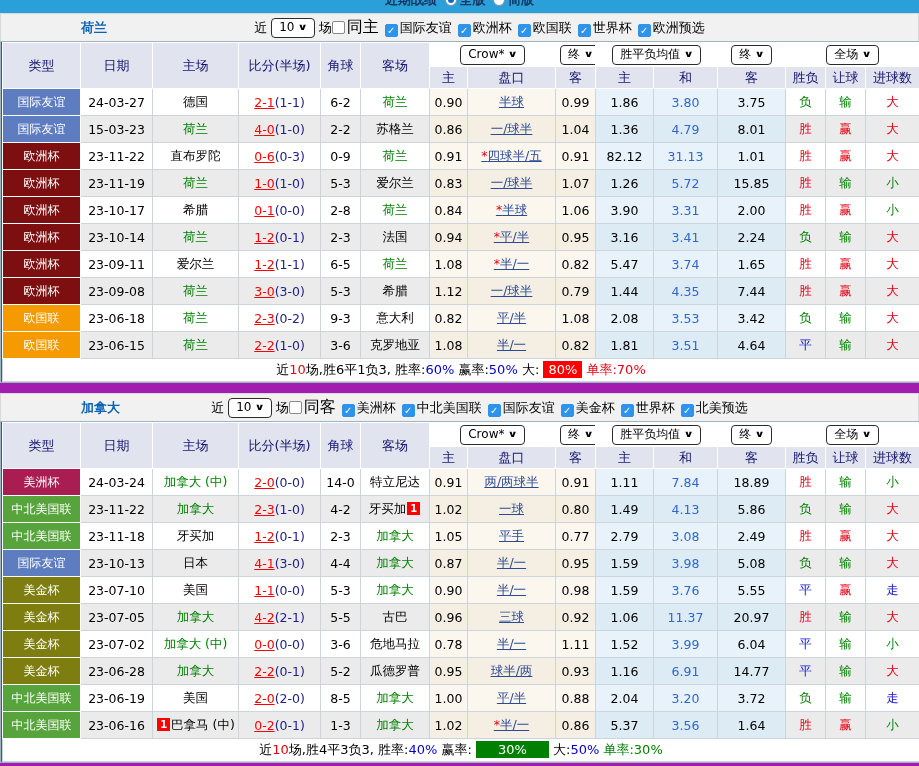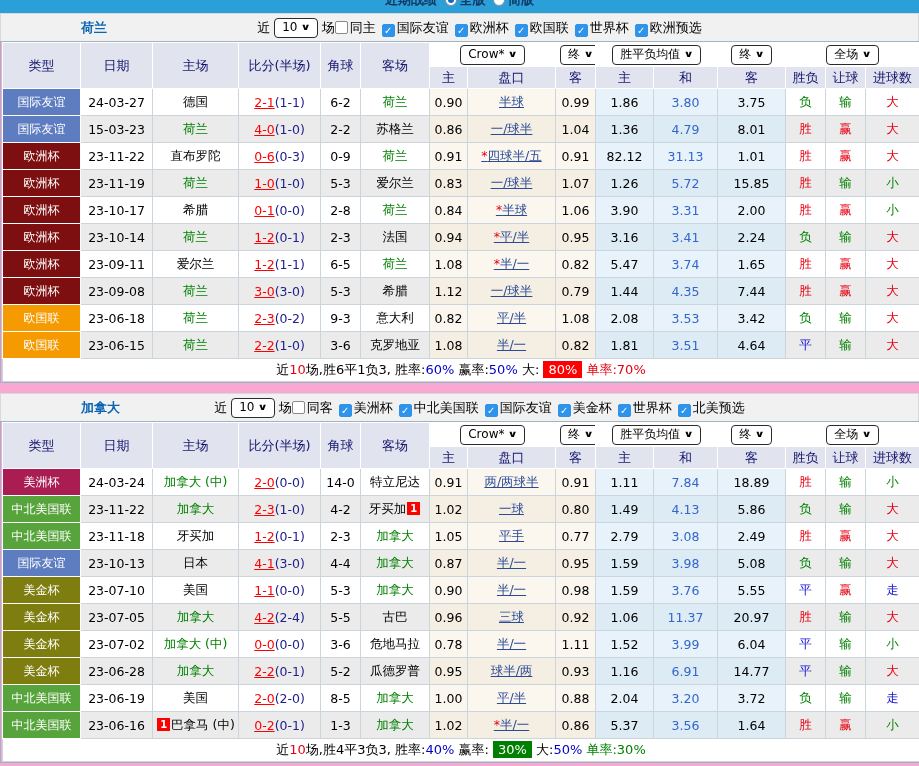--- a/index.html
+++ b/index.html
@@ -1,21 +1,21 @@
 <!DOCTYPE html>
 <html><head>
 <meta charset="utf-8">
 <style>
   * { box-sizing: border-box; margin: 0; padding: 0; }
   body {
     font-family: "DejaVu Sans", "Liberation Sans", sans-serif;
     background: #fff;
     width: 919px;
   }
-  .page { width: 919px; height: 766px; overflow: hidden; position: relative; background:#f9a8d4; }
+  .page { width: 919px; height: 766px; overflow: hidden; position: relative; background:#a21caf; }
 
   
   .topbar { height: 13px; background: #2b9fd8; position: relative; overflow: hidden; }
   .topbar-inner {
     position: absolute; left: 0; right: 0; top: -9px; text-align: center;
     color: #113a66; font-size: 13px; font-weight: bold; white-space: nowrap;
   }
   .radio { display:inline-block; width:12px; height:12px; border-radius:50%;
     background:#fff; border:1px solid #7d93a8; vertical-align:-2px; margin:0 3px; }
   .radio.on::after { content:''; display:block; width:6px; height:6px; margin:2px;
@@ -35,21 +35,21 @@
     color: #000; margin: 0 4px; height: 20px; line-height: 17px;
   }
   .sel .chev { font-size: 9px; font-weight: bold; transform: scaleX(1.4); }
   .cb {
     display: inline-block; width: 13px; height: 13px; border: 1px solid #8a8a8a;
     border-radius: 2px; background: #fff; vertical-align: -2px; margin-right: 2px;
     font-size: 10px; line-height: 12px; text-align: center; color: #fff; font-weight: bold;
   }
   .cb.on { background: #2e93ea; border-color: #2e93ea; }
   .comp { margin-left: 6px; font-size: 13px; }
-  .samev { font-size: 13px; }
+  .samev { font-size: 16px; }
 
   
   table { border-collapse: collapse; table-layout: fixed; width: 917px; margin: 0 1px; }
   .tablebox { border: 1px solid #9fb3c0; }
   th, td { border: 1px solid #cdd5dc; text-align: center; overflow: hidden; white-space: nowrap; }
   thead th { background: #e1e3ee; color: #14146e; font-weight: normal; font-size: 13px;
     border-color: #fff; height: 22px; }
   thead th.merged { height: 46px; }
   thead th.selrow { background: #fff; height: 24px; border-color: #fff; }
   tbody td { height: 27px; font-size: 12.5px; color: #000; background: #fff; }
@@ -66,21 +66,21 @@
   .t-win { color: #e60012; }
   .t-lose { color: #008000; }
   .t-draw { color: #0f0fd2; }
   .ft { color: #ff0000; text-decoration: underline; }
   .ht { color: #20208c; }
   .card { display: inline-block; background: #f00; color: #fff; font-size: 10px; font-weight: bold;
     line-height: 13px; height: 13px; padding: 0 3px; vertical-align: 1px; margin: 0 1px; }
   tfoot td { height: 23px; font-size: 13px; background: #fff; border-color: #cdd5dc; }
   .seg-k { color: #000; } .seg-b { color: #0000cc; } .seg-r { color: #e60012; } .seg-g { color: #008000; }
   .seg-rbox { background: #ff0000; color: #fff; padding: 1px 5px; }
-  .seg-gbox { background: #008000; color: #fff; padding: 1px 5px; margin-top: 34px; }
+  .seg-gbox { background: #008000; color: #fff; padding: 1px 22px; margin-top: 34px; }
   .gap { height: 10px; }
 </style>
 </head>
 <body>
 
 <div class="page">
 
   <div class="topbar">
     <div class="topbar-inner">
       <span>近期战绩</span>
@@ -503,21 +503,21 @@
               <td class="c-avg c-avgmid">3.76</td>
               <td class="c-avg">5.55</td>
               <td class="c-plain c-res t-draw">平</td>
               <td class="c-plain c-res t-win">赢</td>
               <td class="c-plain c-res t-draw">走</td>
             </tr>
             <tr>
               <td class="c-league" style="background: rgb(126, 126, 16);">美金杯</td>
               <td class="c-plain">23-07-05</td>
               <td class="c-plain c-team hl">加拿大</td>
-              <td class="c-plain"><span class="ft">4-2</span><span class="ht">(2-4)</span></td>
+              <td class="c-plain"><span class="ft">4-2</span><span class="ht">(2-1)</span></td>
               <td class="c-plain">5-5</td>
               <td class="c-plain c-team">古巴</td>
               <td class="c-odds">0.96</td>
               <td class="c-odds c-hcp">三球</td>
               <td class="c-odds">0.92</td>
               <td class="c-avg">1.06</td>
               <td class="c-avg c-avgmid">11.37</td>
               <td class="c-avg">20.97</td>
               <td class="c-plain c-res t-win">胜</td>
               <td class="c-plain c-res t-lose">输</td>

